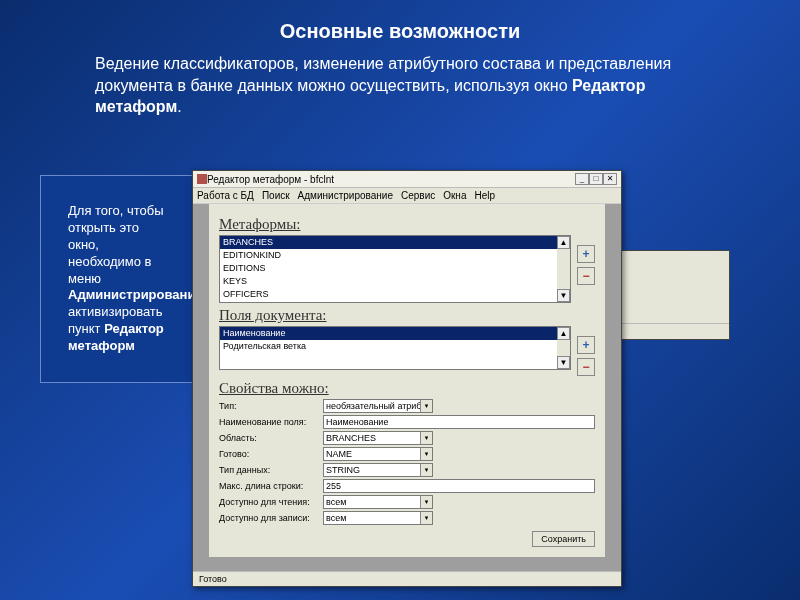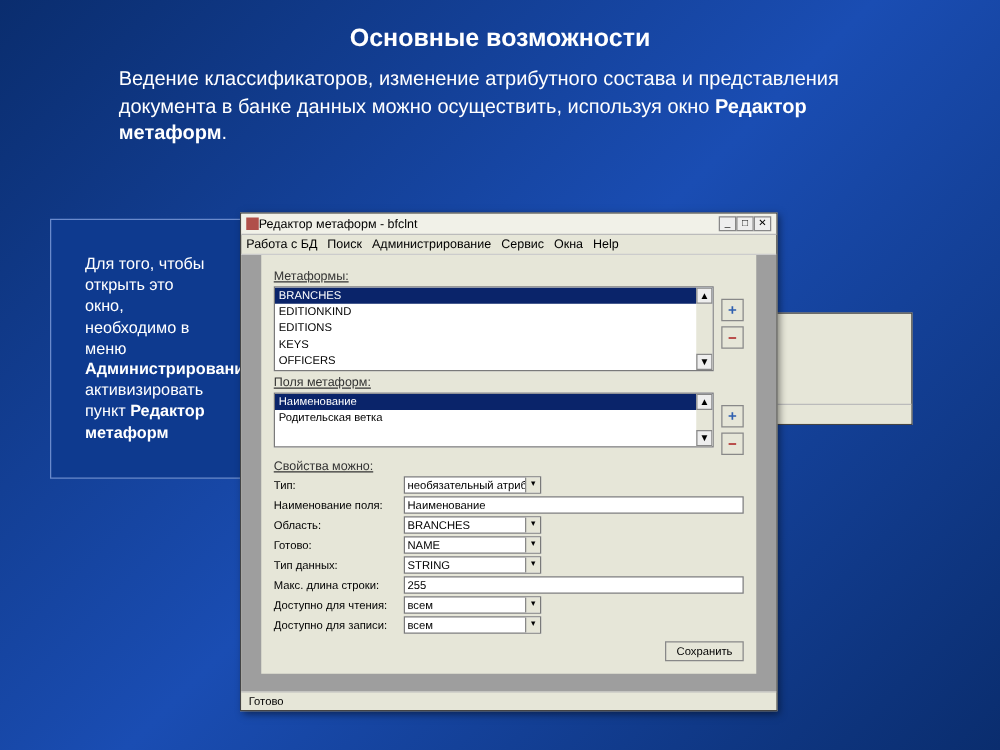--- a/index.html
+++ b/index.html
@@ -78,24 +78,25 @@
   .body-area {
     background: #9e9e9e;
     padding: 0 0 14px 0;
   }
   .panel {
     margin: 0 16px;
     background: #e6e6d8;
     padding: 8px 10px;
   }
   .group-label {
-    font-size: 10px;
+    font-size: 15px;
     color: #333;
     margin: 4px 0 2px;
     text-decoration: underline;
+    font-family: Liberation Serif, serif;
   }
   .listbox {
     border: 1px solid #7a7a7a;
     background: #fff;
     height: 68px;
     overflow: hidden;
     position: relative;
   }
   .listbox.small { height: 44px; }
   .listbox .row {
@@ -238,21 +239,21 @@
             <div class="sbtn">▲</div>
             <div class="sbtn" style="position:absolute;bottom:0">▼</div>
           </div>
         </div>
         <div class="side-btns">
           <div class="sqbtn plus">+</div>
           <div class="sqbtn minus">−</div>
         </div>
       </div>
 
-      <div class="group-label">Поля метаформ:</div>
+      <div class="group-label">Поля документа:</div>
       <div class="list-with-btns">
         <div class="listbox small">
           <div class="row sel">Наименование</div>
           <div class="row">Родительская ветка</div>
           <div class="vscroll">
             <div class="sbtn">▲</div>
             <div class="sbtn" style="position:absolute;bottom:0">▼</div>
           </div>
         </div>
         <div class="side-btns">

